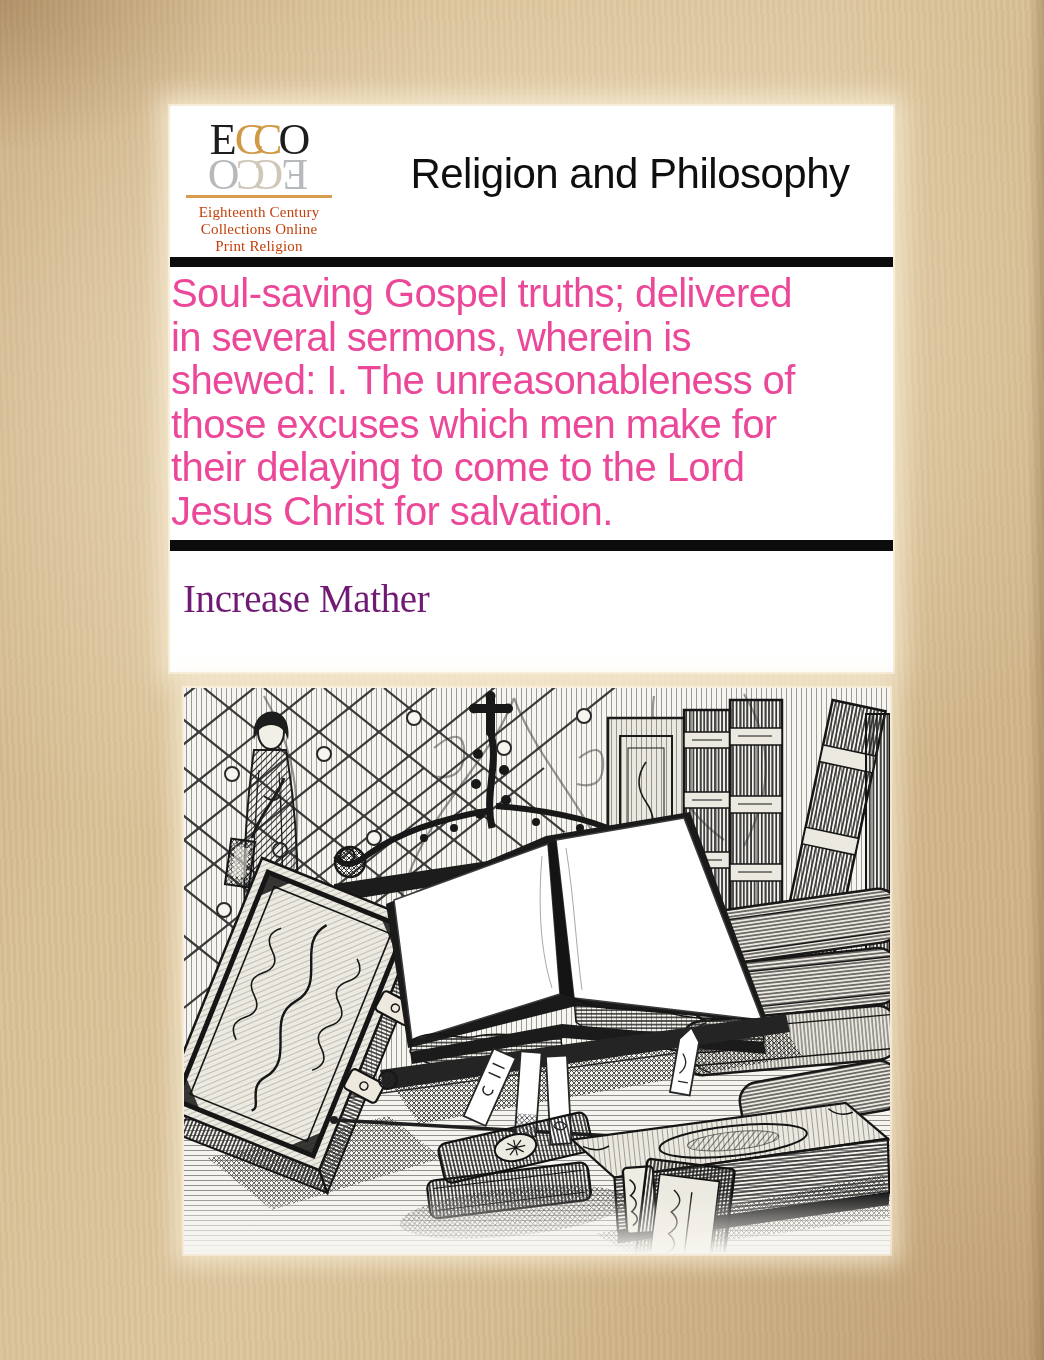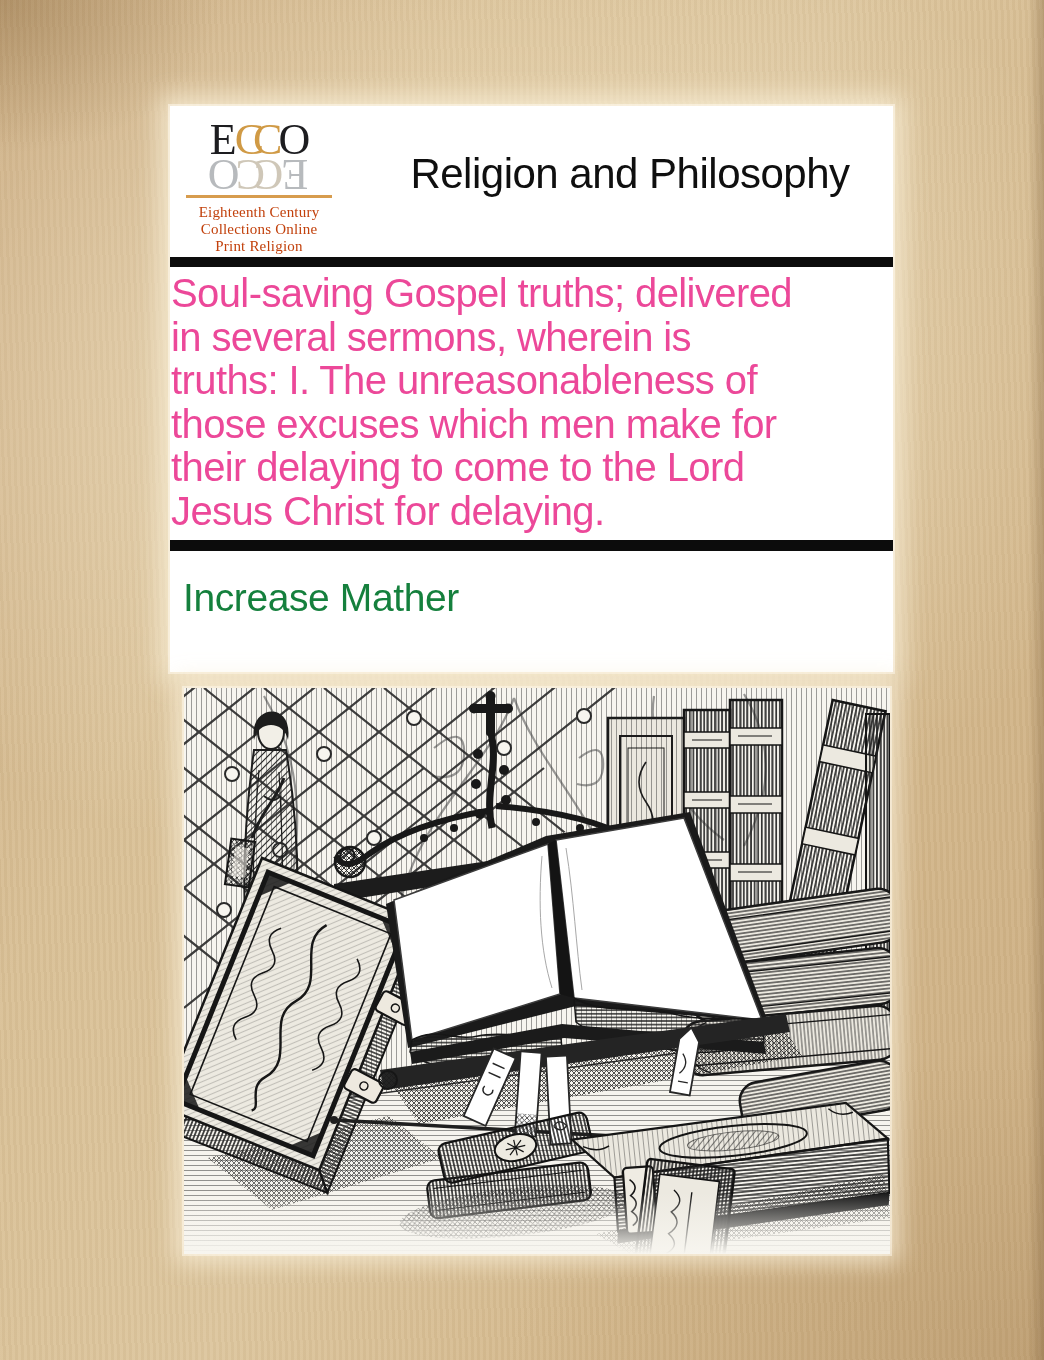--- a/index.html
+++ b/index.html
@@ -35,21 +35,21 @@
   
   .category{
     position:absolute;left:201px;right:4px;top:44px;text-align:center;
     font-size:42px;letter-spacing:-.5px;color:#0f0f0f;white-space:nowrap;
   }
   .rule{position:absolute;left:0;right:0;background:#0c0c0c;}
   .rule-1{top:151px;height:10px;}
   .rule-2{top:434px;height:11px;}
   .title{position:absolute;left:1px;top:166px;color:#ec4899;}
   .title-line{font-size:40px;line-height:43.5px;letter-spacing:-.6px;white-space:nowrap;}
-  .author{position:absolute;left:13px;top:470px;font-size:39px;letter-spacing:-.4px;color:#15803d;white-space:nowrap;}
+  .author{position:absolute;left:13px;top:470px;font-size:39px;letter-spacing:-.4px;color:#701a75;white-space:nowrap;font-family:Liberation Serif, serif;}
   
   .illustration{
     position:absolute;left:184px;top:688px;width:706px;height:566px;background:#f7f5ef;
     box-shadow:0 0 0 2px rgba(255,250,238,.5), 0 0 22px 9px rgba(247,236,212,.8);
   }
   .illustration svg{display:block;width:706px;height:566px;}
 </style>
 </head>
 <body>
 
@@ -68,24 +68,24 @@
       </div>
     </div>
 
     <div class="category">Religion and Philosophy</div>
 
     <div class="rule rule-1"></div>
 
     <div class="title">
       <div class="title-line">Soul-saving Gospel truths; delivered</div>
       <div class="title-line">in several sermons, wherein is</div>
-      <div class="title-line">truths: I. The unreasonableness of</div>
+      <div class="title-line">shewed: I. The unreasonableness of</div>
       <div class="title-line">those excuses which men make for</div>
       <div class="title-line">their delaying to come to the Lord</div>
-      <div class="title-line">Jesus Christ for delaying.</div>
+      <div class="title-line">Jesus Christ for salvation.</div>
     </div>
 
     <div class="rule rule-2"></div>
 
     <div class="author">Increase Mather</div>
   </div>
 
   <div class="illustration" role="img" aria-label="Antique engraving: an open book on an ornate Gothic lectern, surrounded by old leather-bound volumes, a hooded statue and a leaded lattice window">
     <svg viewBox="0 0 706 566" xmlns="http://www.w3.org/2000/svg">
       <defs>

